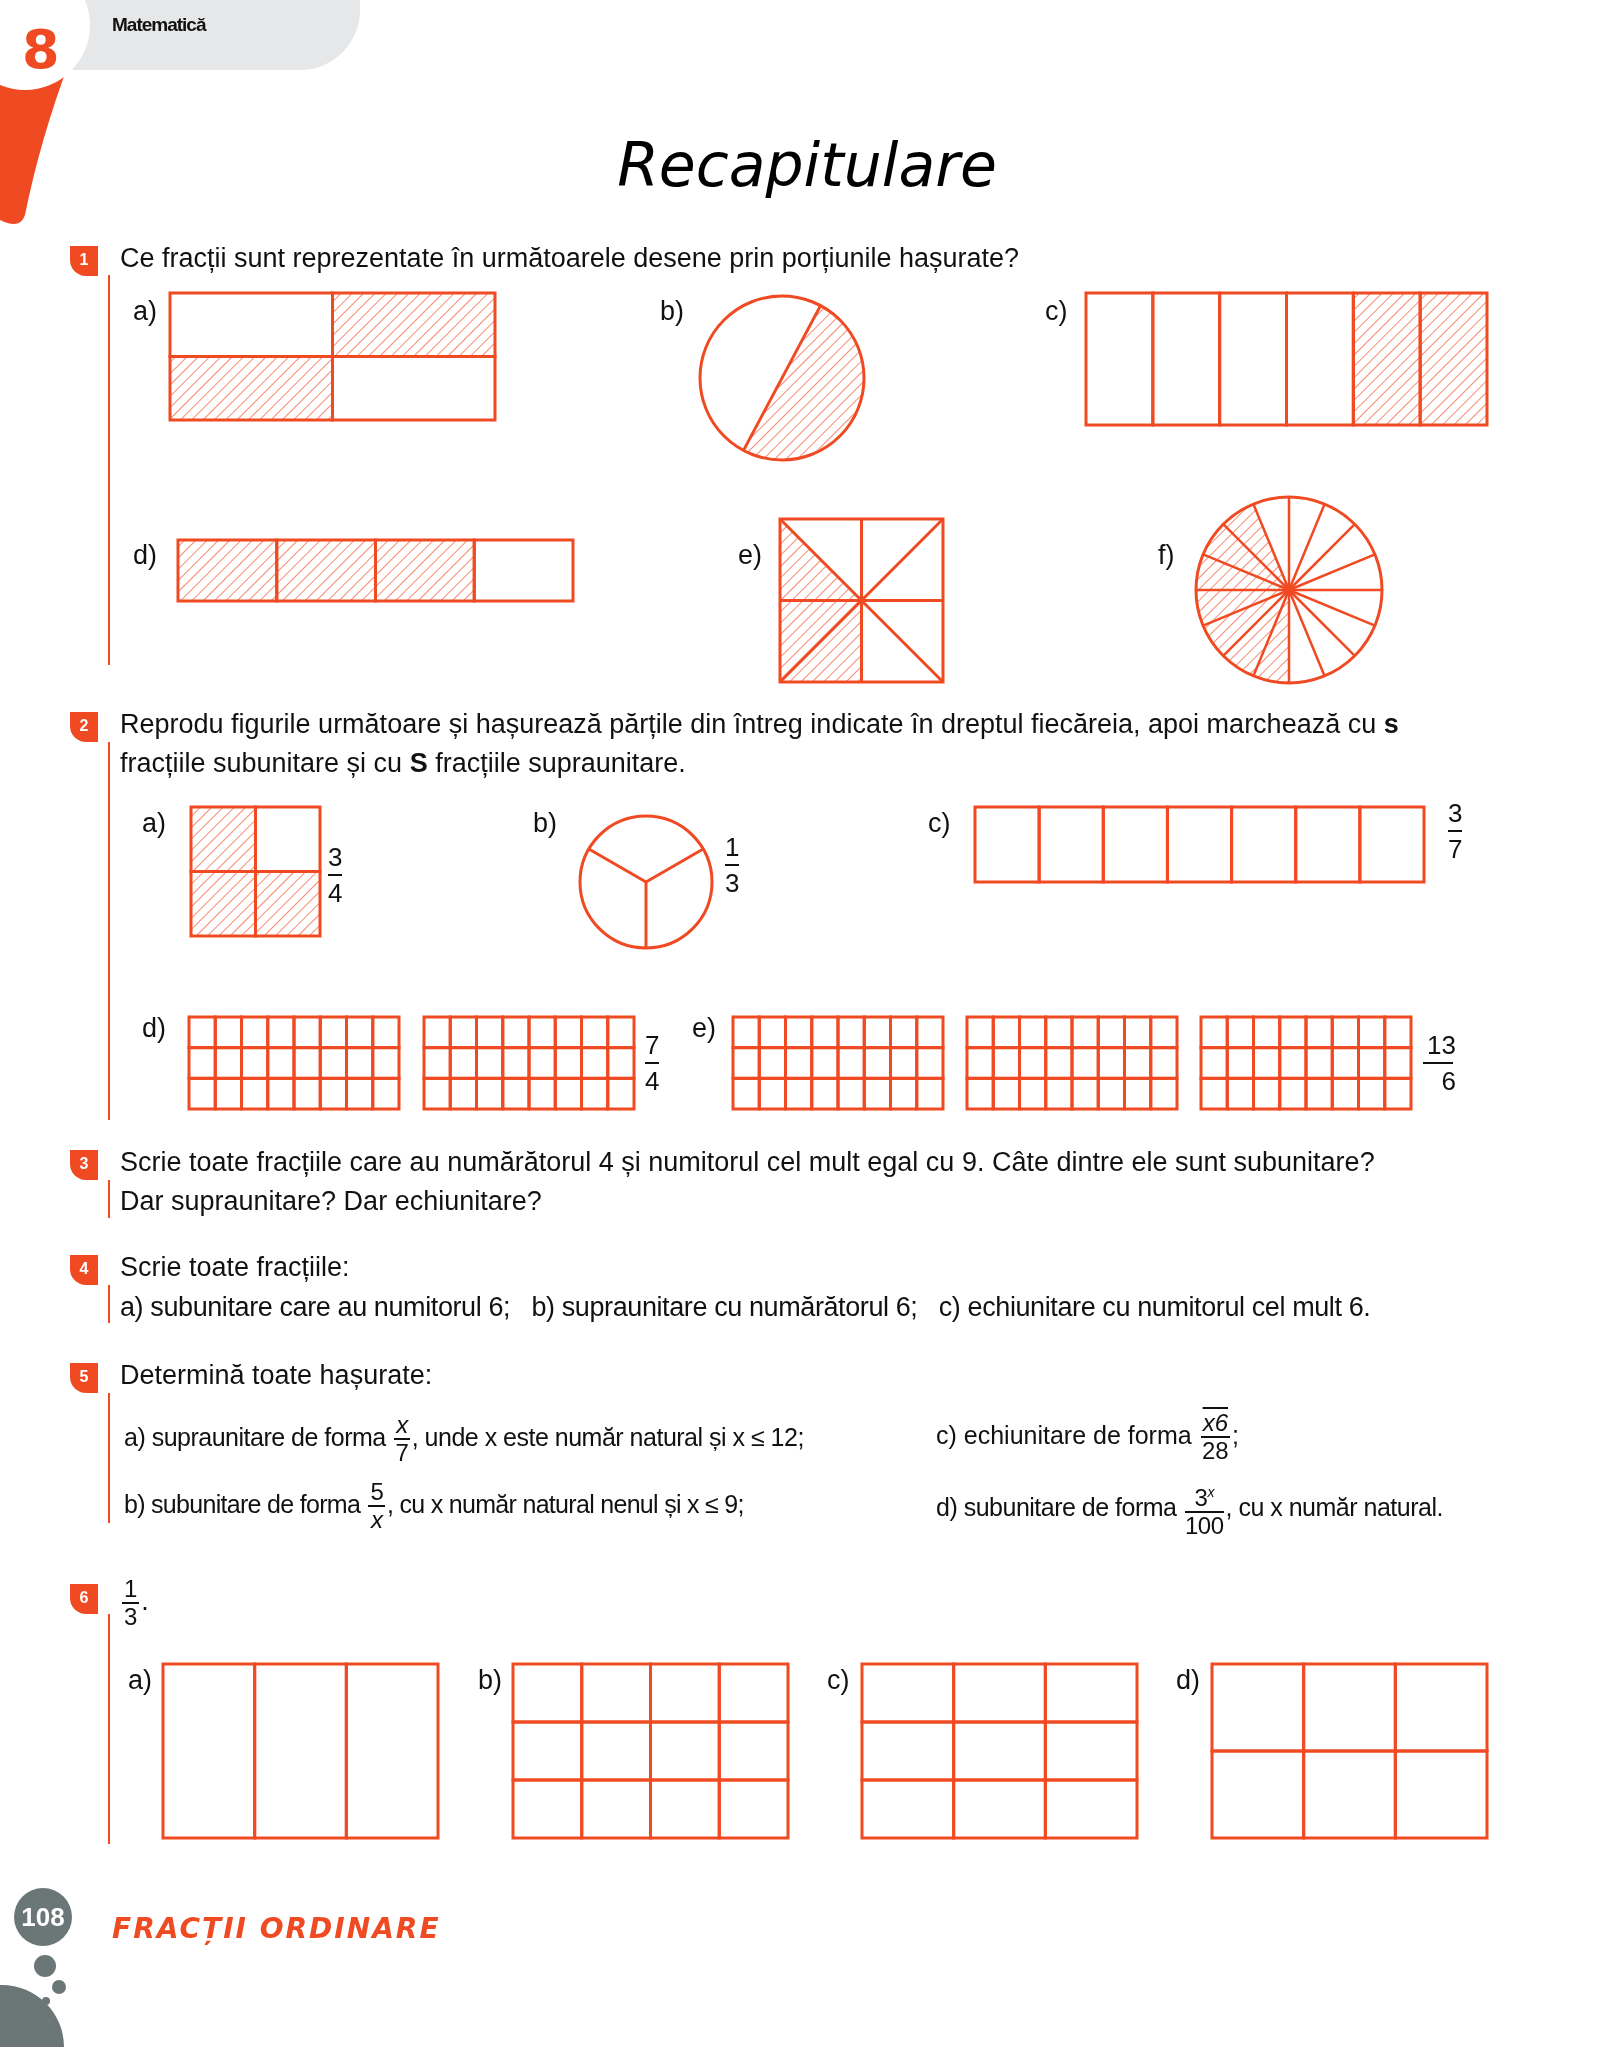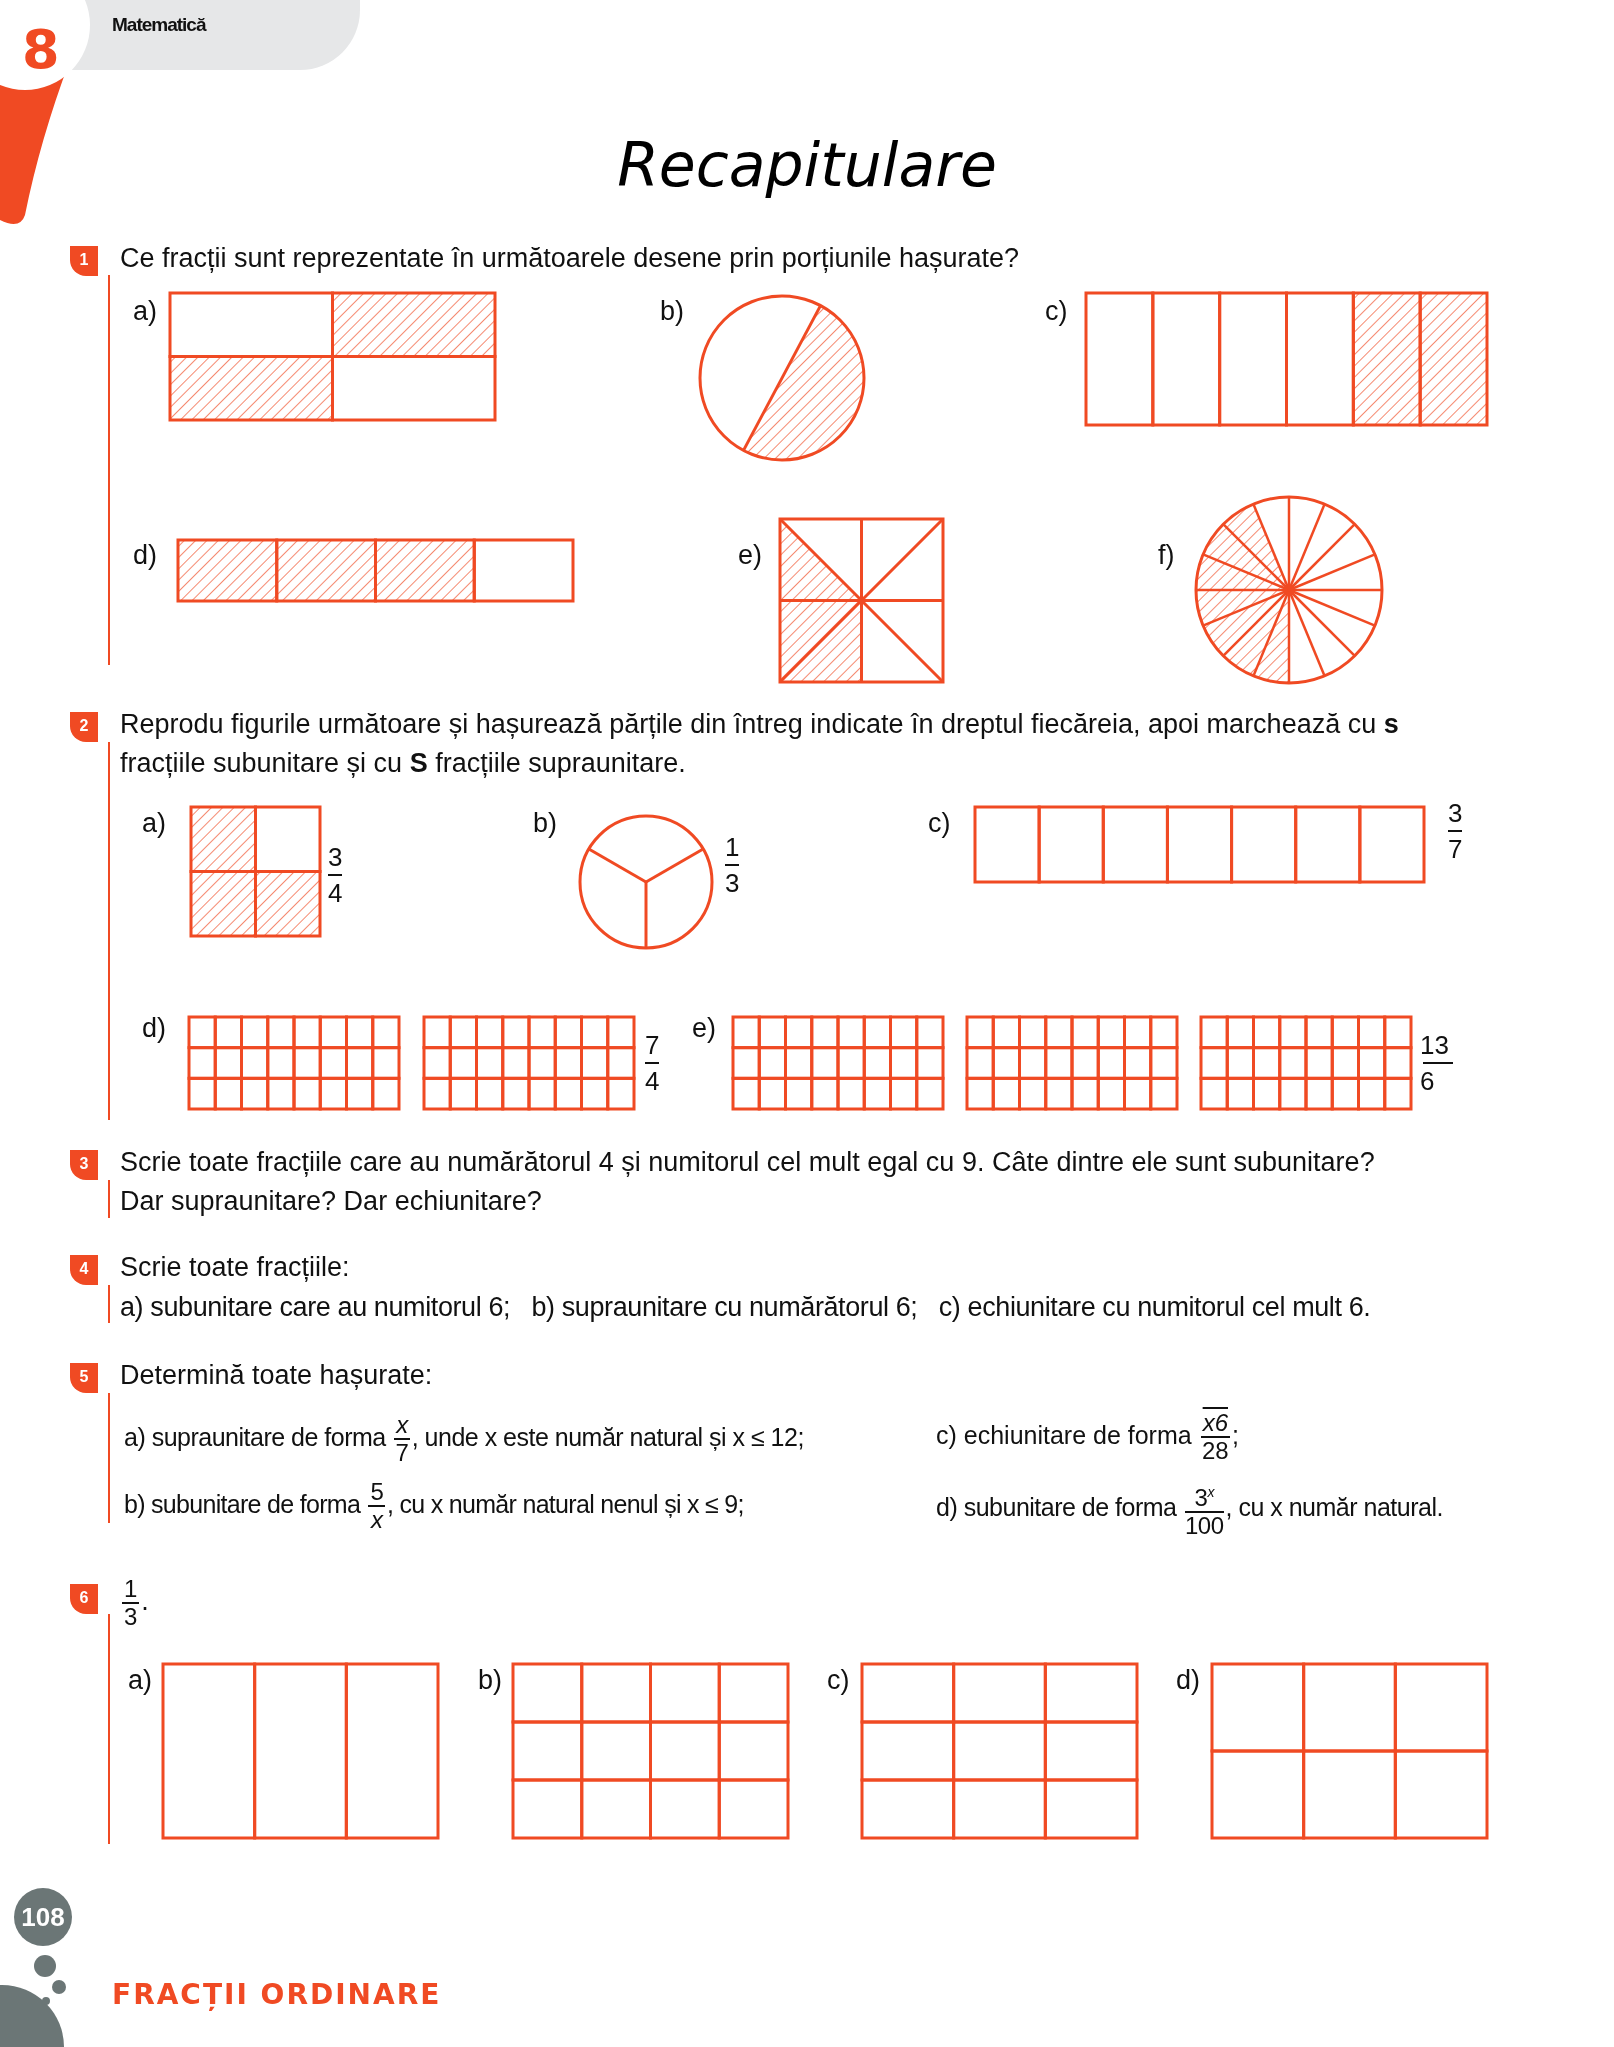--- a/index.html
+++ b/index.html
@@ -9,31 +9,31 @@
               border-bottom-right-radius:60px; }
   .hdr-circle { position:absolute; left:-40px; top:-40px; width:130px; height:130px; border-radius:50%; background:#fff; }
   .chapter-num { position:absolute; left:22px; top:18px; font-size:54px; font-weight:bold; color:#f04a23; font-family:"DejaVu Sans", sans-serif; }
   .subject { position:absolute; left:112px; top:14px; font-size:19px; font-weight:bold; letter-spacing:-1px; color:#111; }
   .title { position:absolute; left:0; width:1614px; top:130px; text-align:center; font-size:60px; font-style:italic; font-family:"DejaVu Sans", sans-serif; color:#000; }
   .badge { position:absolute; width:28px; height:30px; background:#f04a23; color:#fff; font-size:16px; font-weight:bold;
            text-align:center; line-height:28px; border-bottom-left-radius:16px; }
   .vline { position:absolute; width:2px; background:#f04a23; }
   .q { position:absolute; font-size:27px; line-height:40px; color:#111; white-space:nowrap; }
   .lbl { position:absolute; font-size:27px; color:#111; }
-  .frac { position:absolute; font-size:26px; text-align:left; line-height:30px; color:#111; }
+  .frac { position:absolute; font-size:26px; text-align:right; line-height:30px; color:#111; }
   .frac .bar { display:block; border-top:2px solid #111; margin:2px auto; width:14px; }
   .inl-frac { display:inline-block; vertical-align:middle; text-align:center; font-size:24px; line-height:26px; margin:0 2px; }
   .inl-frac .n { display:block; border-bottom:2px solid #111; padding:0 2px; }
   .inl-frac .d { display:block; }
   .over { text-decoration:overline; }
   svg.fig { position:absolute; overflow:visible; }
   .footer-num { position:absolute; left:14px; top:1888px; width:58px; height:58px; border-radius:50%; background:#6b7676; color:#fff;
                 font-weight:bold; font-size:26px; text-align:center; line-height:58px; }
   .dot { position:absolute; border-radius:50%; background:#6b7676; }
-  .footer-title { position:absolute; left:112px; top:1978px; font-size:28px; font-weight:bold; color:#f04a23; letter-spacing:2px; font-family:"DejaVu Sans", sans-serif; }
+  .footer-title { position:absolute; left:112px; top:1912px; font-size:28px; font-style:italic; font-weight:bold; color:#f04a23; letter-spacing:2px; font-family:"DejaVu Sans", sans-serif; }
 </style>
 </head>
 <body>
 
 <div class="hdr-band"></div>
 <svg class="fig" style="left:0;top:0" width="120" height="230">
   <path d="M0,80 L70,60 Q40,140 25,215 Q20,230 0,220 Z" fill="#f04a23"></path>
 </svg>
 <div class="hdr-circle"></div>
 <div class="chapter-num">8</div>

